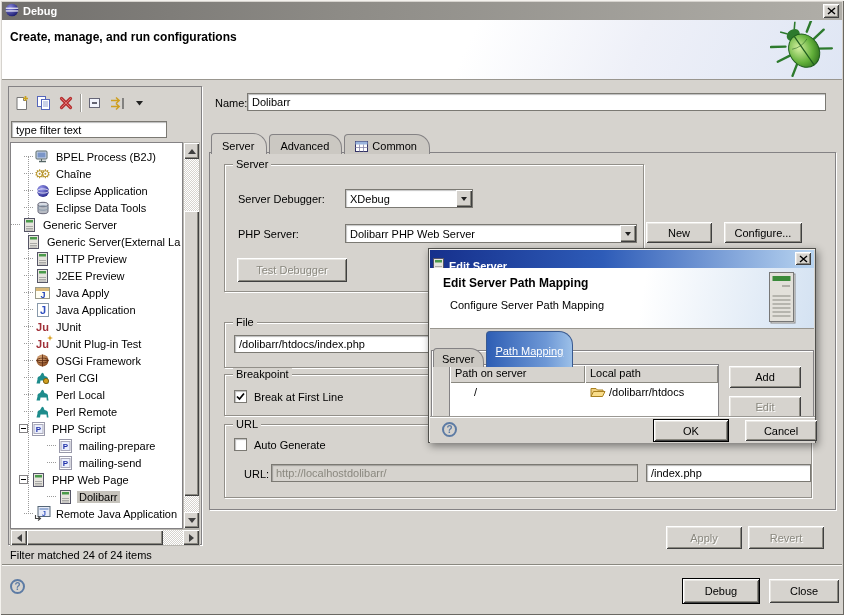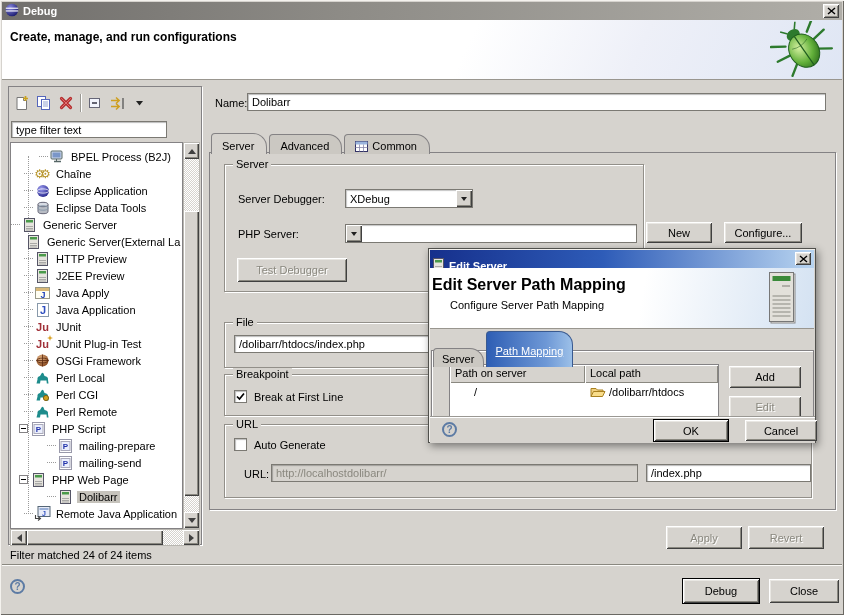--- a/index.html
+++ b/index.html
@@ -94,21 +94,21 @@
                  border-color:#3a5a90; height:36px; }
 
   
   .dialog { position:absolute; left:428px; top:248px; width:388px; height:195px; background:#d6d3ce; z-index:20;
             border:1px solid #50504c; box-shadow:2px 3px 8px rgba(0,0,0,.45), inset 1px 1px 0 #f0eeea; }
   .dlg-titlebar { position:absolute; left:1px; top:1px; width:384px; height:18px;
                   background:linear-gradient(90deg,#16308c,#2e5cb8 45%,#b8d4f0); color:#fff; font-weight:bold;
                   display:flex; align-items:center; padding:16px 3px; }
   .dlg-banner { position:absolute; left:1px; top:19px; width:384px; height:61px;
                 background:linear-gradient(100deg,#ffffff 55%,#d4e2f2); border-bottom:1px solid #99968f; }
-  .dlg-heading { position:absolute; left:2px; top:8px; font-size:16px; font-weight:bold; }
+  .dlg-heading { position:absolute; left:13px; top:8px; font-size:12px; font-weight:bold; }
   .dlg-subheading { position:absolute; left:20px; top:31px; }
   .tower { position:absolute; right:16px; top:4px; }
   .dlg-content { position:absolute; left:2px; top:101px; width:383px; height:92px; border:1px solid #848284;
                  box-shadow: inset 1px 1px 0 #fff; overflow:hidden; }
   .map-table { position:absolute; left:17px; top:13px; width:270px; border:1px solid #848284; background:#fff; height:62px; }
   .mt-head { display:flex; height:18px; }
   .mt-hcell { background:#d6d3ce; box-shadow: inset 1px 1px 0 #fff, inset -1px -1px 0 #8a8880;
               padding:2px 5px; overflow:hidden; }
   .mt-row { display:flex; height:18px; background:#fff; }
   .mt-cell { padding:2px 5px; display:flex; align-items:center; gap:3px; overflow:hidden; }
@@ -204,21 +204,21 @@
         <span class="tb-item">
           <svg width="7" height="5">
             <path d="M0 0 h7 L3.5 4.5 Z" fill="#222"></path>
           </svg>
         </span>
       </div>
     <input class="field filter-input" value="type filter text" style="">
     <div class="tree-region">
       <div class="tree-area" id="tree">
         <div class="tree-trunk"></div>
-      <div class="tree-row" style="padding-left: 28px;">
+      <div class="tree-row" style="padding-left: 13px;">
             <span class="stub"></span>
             <span class="tree-icon">
               <svg width="15" height="13">
                 <rect x="1" y="1" width="11" height="8" rx="1" fill="#cfd8ea" stroke="#566"></rect>
                 <rect x="2.5" y="2.5" width="8" height="5" fill="#7a96c8"></rect>
                 <path d="M4 11.5 h7" stroke="#566" stroke-width="1.5"></path>
                 <path d="M6.5 9 v2" stroke="#566"></path>
               </svg>
             </span>
             <span class="tree-label">BPEL Process (B2J)</span>
@@ -353,33 +353,33 @@
                 <ellipse cx="6.5" cy="6.5" rx="5.8" ry="2.4" fill="none" stroke="#5a2a10" stroke-width="0.8"></ellipse>
               </svg>
             </span>
             <span class="tree-label">OSGi Framework</span>
           </div>
           <div class="tree-row" style="padding-left: 13px;">
             <span class="stub"></span>
             <span class="tree-icon">
               <svg width="16" height="13">
                 <path d="M1.5 12.5 L2.5 8.5 Q2 5.5 5 5 L6.5 2.5 Q7.5 1 8.5 2.5 L9.5 5 Q13.5 5.5 13 9 L13.5 12.5 H11.8 L11.5 9.5 H5.5 L5 12.5 Z" fill="#1d8c8c"></path>
-              </svg>
-            </span>
-            <span class="tree-label">Perl Local</span>
+                <circle cx="11" cy="10" r="2.6" fill="#d0a020" stroke="#806010"></circle>
+              </svg>
+            </span>
+            <span class="tree-label">Perl CGI</span>
           </div>
           <div class="tree-row" style="padding-left: 13px;">
             <span class="stub"></span>
             <span class="tree-icon">
               <svg width="16" height="13">
                 <path d="M1.5 12.5 L2.5 8.5 Q2 5.5 5 5 L6.5 2.5 Q7.5 1 8.5 2.5 L9.5 5 Q13.5 5.5 13 9 L13.5 12.5 H11.8 L11.5 9.5 H5.5 L5 12.5 Z" fill="#1d8c8c"></path>
-                <circle cx="11" cy="10" r="2.6" fill="#d0a020" stroke="#806010"></circle>
-              </svg>
-            </span>
-            <span class="tree-label">Perl CGI</span>
+              </svg>
+            </span>
+            <span class="tree-label">Perl Local</span>
           </div>
           <div class="tree-row" style="padding-left: 13px;">
             <span class="stub"></span>
             <span class="tree-icon">
               <svg width="16" height="13">
                 <path d="M1.5 12.5 L2.5 8.5 Q2 5.5 5 5 L6.5 2.5 Q7.5 1 8.5 2.5 L9.5 5 Q13.5 5.5 13 9 L13.5 12.5 H11.8 L11.5 9.5 H5.5 L5 12.5 Z" fill="#1d8c8c"></path>
               </svg>
             </span>
             <span class="tree-label">Perl Remote</span>
           </div>
@@ -500,20 +500,21 @@
     <span class="legend">Server</span>
     <span class="lbl" style="left:13px;top:28px;">Server Debugger:</span>
     <div class="select" style="left:120px;top:24px;width:128px;height:19px;">
       <span class="sel-text">XDebug</span>
       <span class="dd-btn">
           <span class="tri-down"></span>
         </span>
     </div>
     <span class="lbl" style="left:13px;top:63px;">PHP Server:</span>
     <div class="select" style="left:120px;top:59px;width:292px;height:19px;">
+      <span class="sel-text">Dolibarr PHP Web Server</span>
       <span class="dd-btn">
           <span class="tri-down"></span>
         </span>
     </div>
     <span class="btn disabled" style="left:12px;top:93px;width:110px;height:24px;">Test Debugger</span>
   </div>
   <span class="btn" style="left:646px;top:222px;width:66px;height:21px;z-index:2;">New</span>
   <span class="btn" style="left:724px;top:222px;width:78px;height:21px;z-index:2;">Configure...</span>
 
   <div class="group" style="left:224px;top:322px;width:588px;height:46px;">

